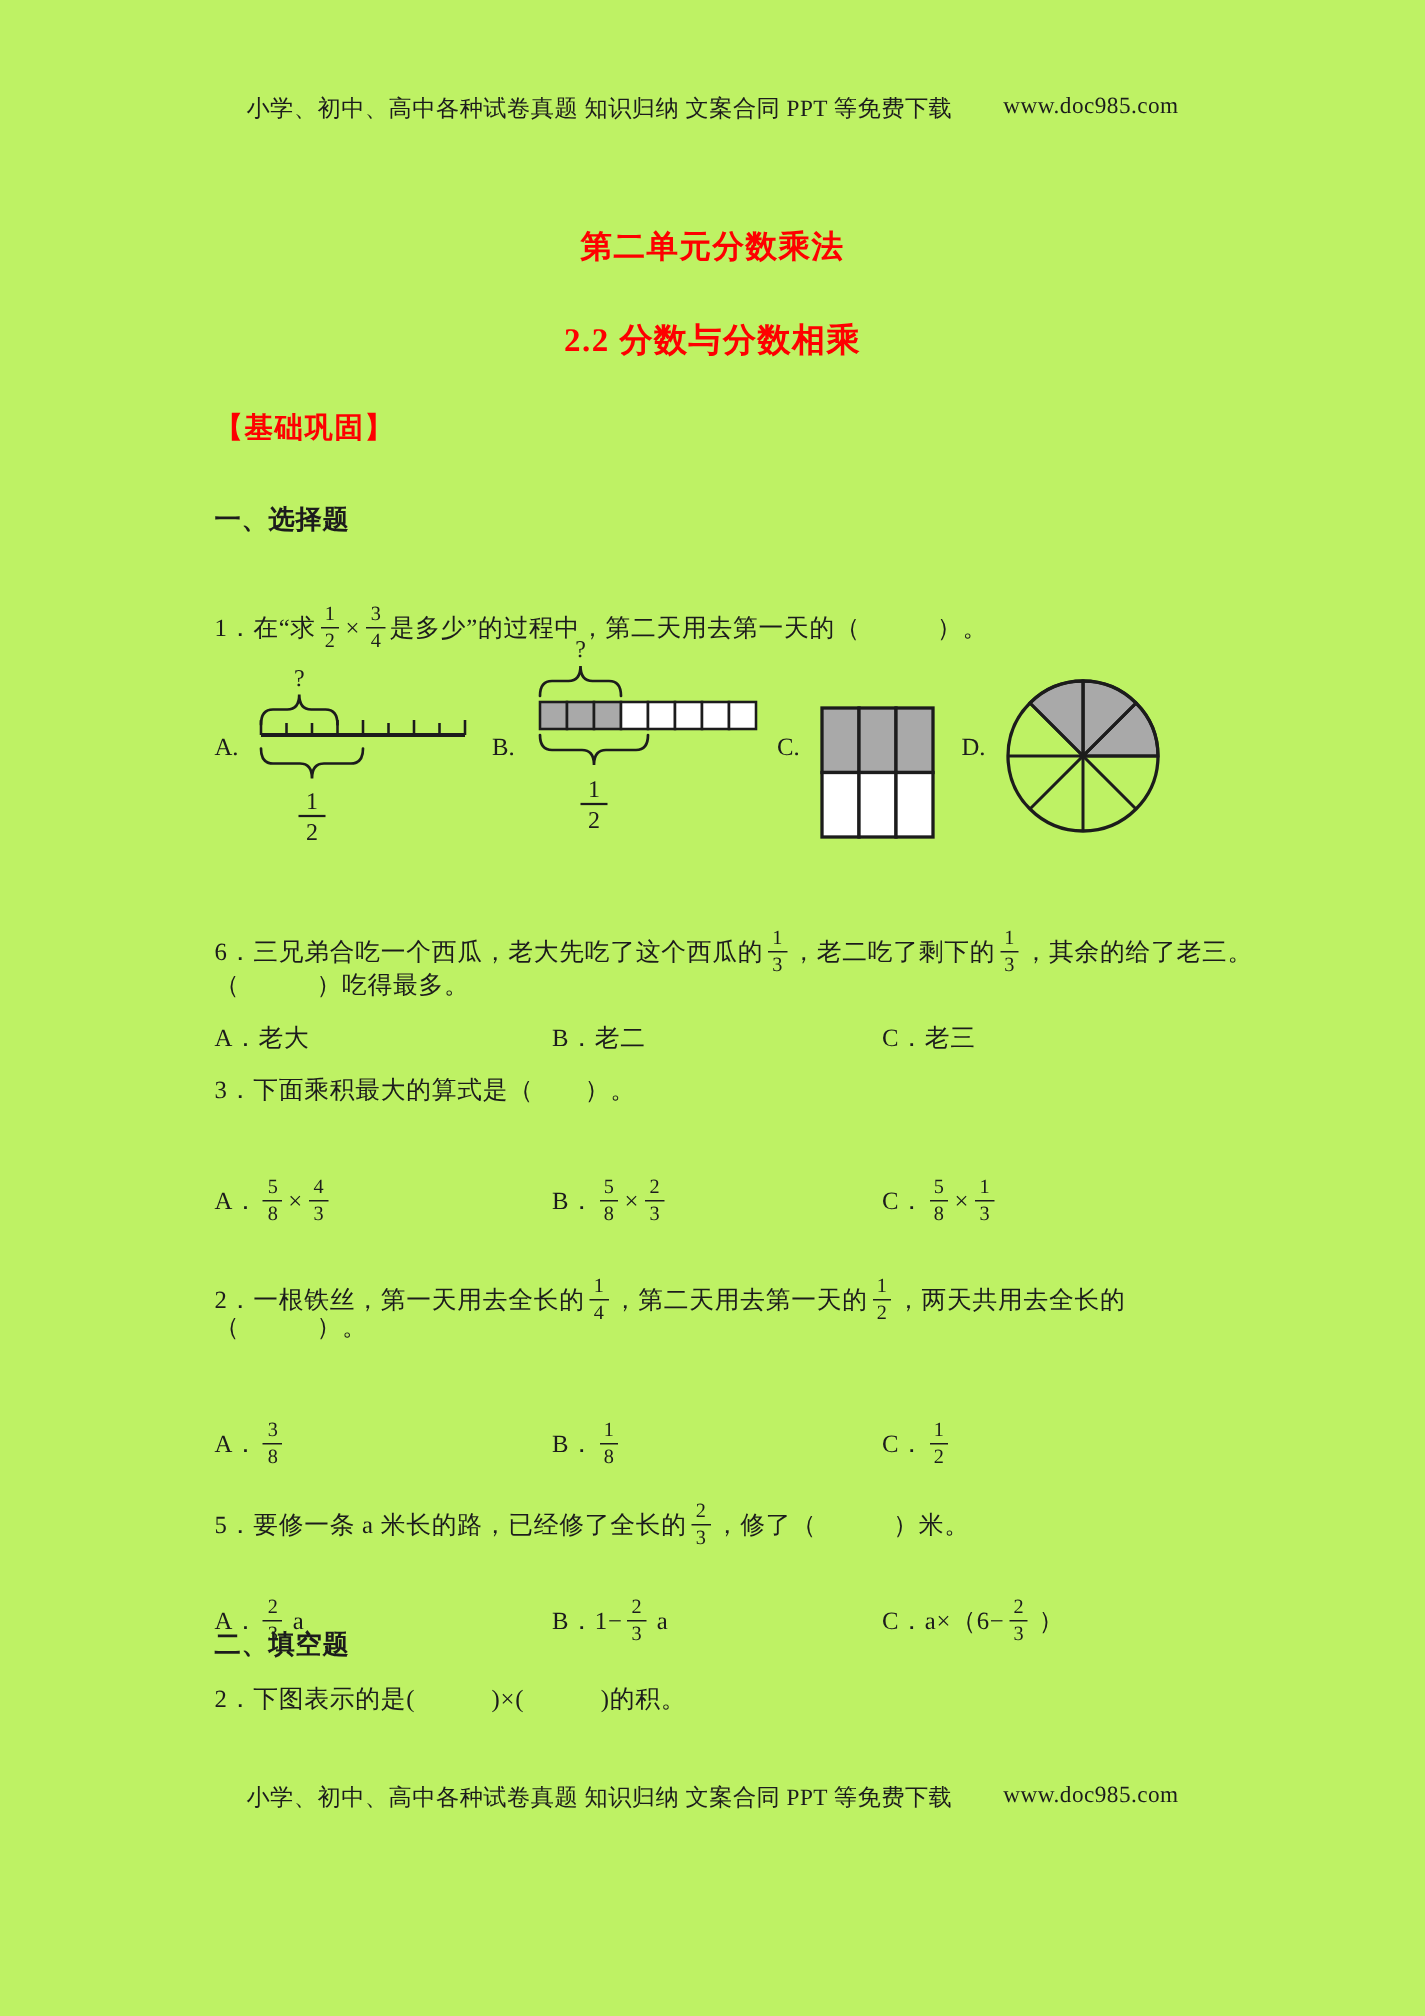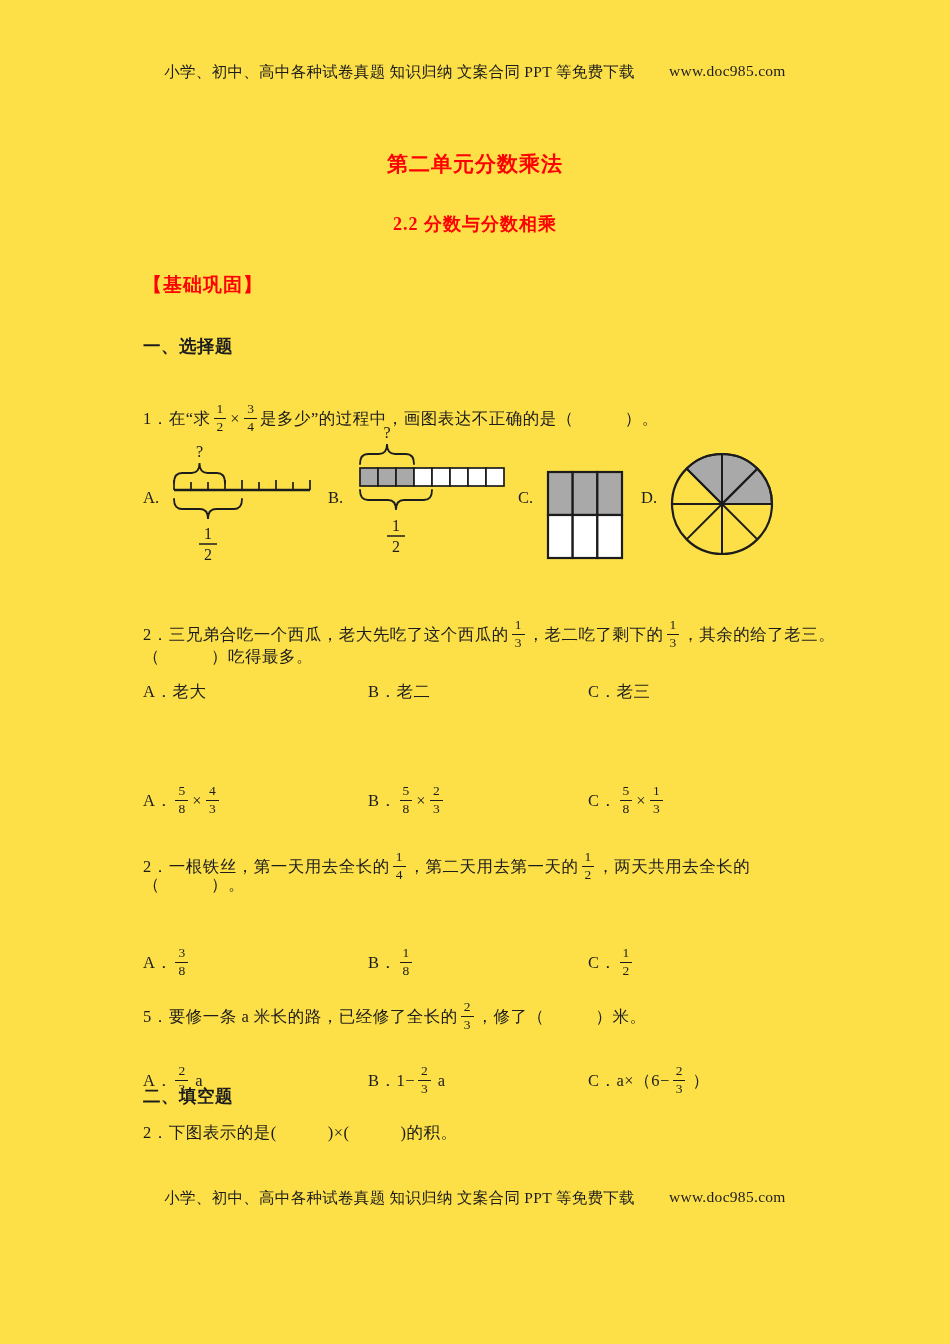--- a/index.html
+++ b/index.html
@@ -1,27 +1,27 @@
 <!DOCTYPE html>
 <html style="--red: #fe0000; --gray: #a9a9a9; --ink: #1c1c1c;"><head>
 <meta charset="utf-8">
 <style>
   :root{ --red:#fe0000; --gray:#a9a9a9; --ink:#1c1c1c; }
   html,body{margin:0;padding:0;background:#ffffff;}
   .page{
-    position:relative; width:950px; height:1344px; background:#fde047; overflow:hidden;
+    position:relative; width:950px; height:1344px; background:#bef264; overflow:hidden;
     font-family:"Liberation Serif","DejaVu Serif",serif;
     color:var(--ink);
   }
   .abs{position:absolute; white-space:pre;}
   .fullw{left:0; width:950px; text-align:center;}
   .small{font-size:15.5px; letter-spacing:.3px;}
   .red{color:var(--red); font-weight:bold;}
   .title{font-size:21px; letter-spacing:1px;}
-  .subtitle{font-size:18px; letter-spacing:1px;}
+  .subtitle{font-size:22px; letter-spacing:1px;}
   .basics{font-size:19px; letter-spacing:1px;}
   .sect{font-size:17.5px; font-weight:bold; letter-spacing:.5px;text-align:right;}
   .txt{font-size:16.5px; letter-spacing:.5px;}
   .flexline{display:flex; align-items:center; height:46px;margin-top:32px;}
   .hdrwrap{display:flex; justify-content:center; gap:34px;}
   
   .frac{display:inline-block; vertical-align:middle; text-align:center;
         font-size:13.5px; line-height:1.2; letter-spacing:0; margin:0 3px;
         transform:translateY(-1px);}
   .frac .fn{display:block; border-bottom:1.4px solid var(--ink); padding:0 3px;}
@@ -50,21 +50,21 @@
   <div class="abs fullw red subtitle" style="top:212px">2.2 分数与分数相乘</div>
   <div class="abs red basics" style="left:143px;top:272px">【基础巩固】</div>
 
   <div class="abs sect" style="left:143px;top:334px">一、选择题</div>
 
   <div class="abs txt flexline" style="left:143px;top:364px">
     <span>1．在“求</span>
     <span class="frac"><span class="fn">1</span><span class="fd">2</span></span>
     <span class="times">×</span>
     <span class="frac"><span class="fn">3</span><span class="fd">4</span></span>
-    <span>是多少”的过程中，画图表达不正确的是（　　　）。</span>
+    <span>是多少”的过程中，第二天用去第一天的（　　　）。</span>
   </div>
 
   <span class="abs lbl" style="left:143px;top:488px">A.</span>
   <svg style="left:170px;top:424px" width="150" height="150" viewBox="0 0 150 150">
     <line class="stroke" x1="4" y1="66" x2="140" y2="66" stroke-width="2.6"></line>
     <line class="stroke" x1="4" y1="56" x2="4" y2="66" stroke-width="1.7"></line>
     <line class="stroke" x1="21" y1="58" x2="21" y2="66" stroke-width="1.7"></line>
     <line class="stroke" x1="38" y1="58" x2="38" y2="66" stroke-width="1.7"></line>
     <line class="stroke" x1="55" y1="56" x2="55" y2="66" stroke-width="1.7"></line>
     <line class="stroke" x1="72" y1="56" x2="72" y2="66" stroke-width="1.7"></line>
@@ -114,31 +114,32 @@
     <path d="M54,54 L89.36,18.64 A50,50 0 0 0 54,4 Z" fill="var(--gray)" stroke="var(--ink)" stroke-width="2"></path>
     <path d="M54,54 L54,4 A50,50 0 0 0 18.64,18.64 Z" fill="var(--gray)" stroke="var(--ink)" stroke-width="2"></path>
     <circle class="stroke" cx="54" cy="54" r="50" stroke-width="2.2"></circle>
     <line class="stroke" x1="54" y1="4" x2="54" y2="104" stroke-width="2"></line>
     <line class="stroke" x1="4" y1="54" x2="104" y2="54" stroke-width="2"></line>
     <line class="stroke" x1="18.64" y1="18.64" x2="89.36" y2="89.36" stroke-width="2"></line>
     <line class="stroke" x1="18.64" y1="89.36" x2="89.36" y2="18.64" stroke-width="2"></line>
   </svg>
 
   <div class="abs txt flexline" style="left:143px;top:580px">
-    <span>2．三兄弟合吃一个西瓜，老大先吃了这个西瓜的</span>
+    <span>6．三兄弟合吃一个西瓜，老大先吃了这个西瓜的</span>
     <span class="frac"><span class="fn">1</span><span class="fd">3</span></span>
     <span>，老二吃了剩下的</span>
     <span class="frac"><span class="fn">1</span><span class="fd">3</span></span>
     <span>，其余的给了老三。</span>
   </div>
   <div class="abs txt" style="left:143px;top:646px">（　　　）吃得最多。</div>
   <span class="abs txt" style="left:143px;top:681px">A．老大</span>
   <span class="abs txt" style="left:368px;top:681px">B．老二</span>
   <span class="abs txt" style="left:588px;top:681px">C．老三</span>
 
+  <div class="abs txt" style="left:143px;top:716px">3．下面乘积最大的算式是（　　）。</div>
   <div class="abs txt flexline" style="left:143px;top:746px">
     <span>A．</span>
     <span class="frac"><span class="fn">5</span><span class="fd">8</span></span>
     <span class="times">×</span>
     <span class="frac"><span class="fn">4</span><span class="fd">3</span></span>
   </div>
   <div class="abs txt flexline" style="left:368px;top:746px">
     <span>B．</span>
     <span class="frac"><span class="fn">5</span><span class="fd">8</span></span>
     <span class="times">×</span>

